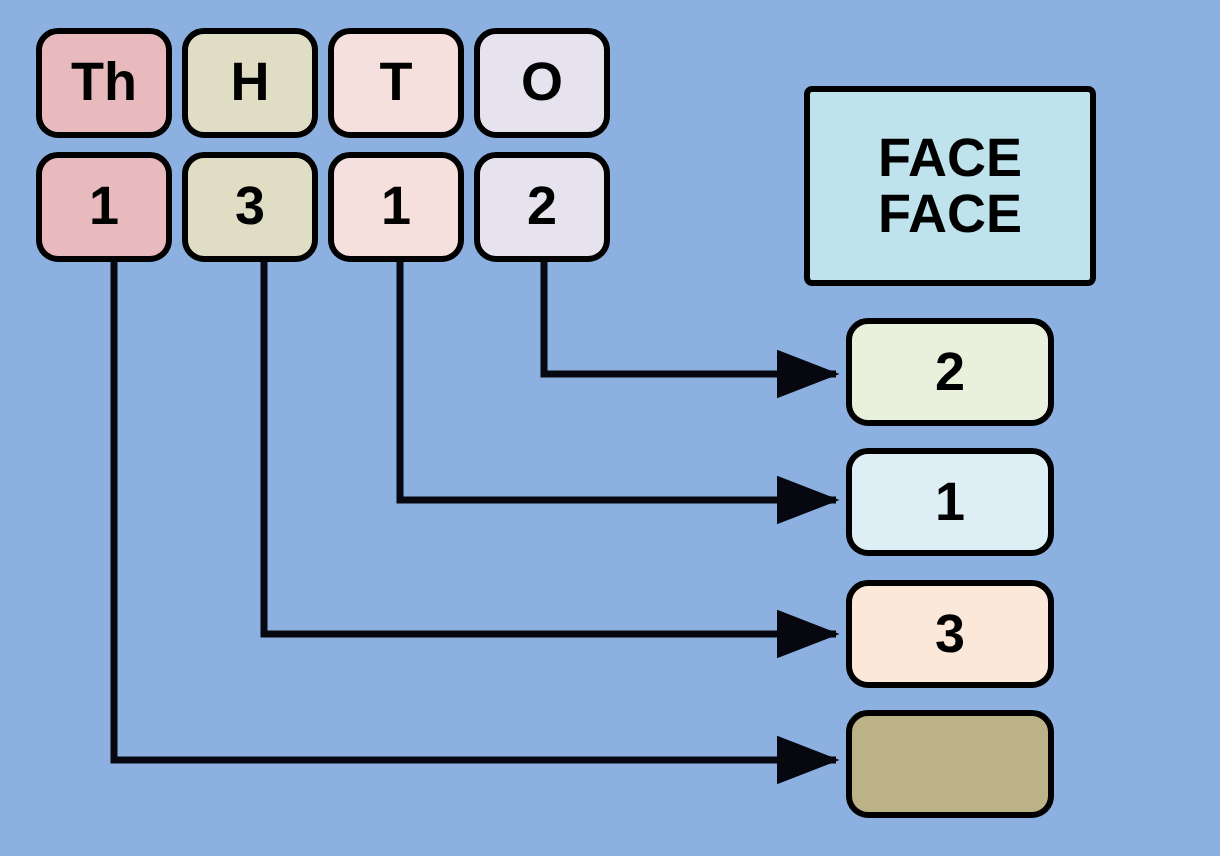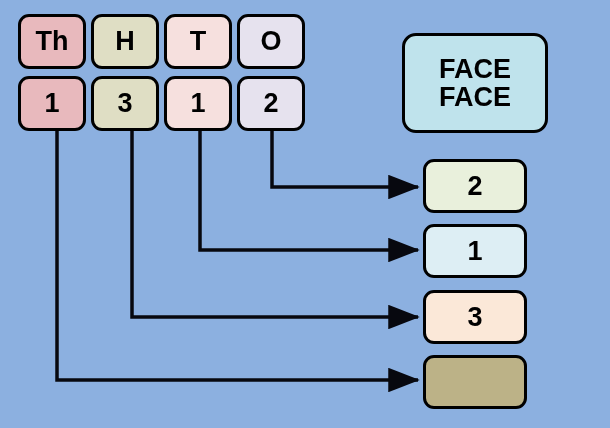--- a/index.html
+++ b/index.html
@@ -38,25 +38,25 @@
   }
   
   .pv-digit {
     width: 68px;
     height: 55px;
     font-size: 27px;
   }
   
   .face-value {
     left: 402px;
-    top: 33px;
+    top: 43px;
     width: 146px;
     height: 100px;
     font-size: 27px;
-    border-radius: 14px;
+    border-radius: 4px;
     flex-direction: column;
   }
   
   .result {
     left: 423px;
     width: 104px;
     height: 54px;
     font-size: 27px;
   }
   svg.wires {

